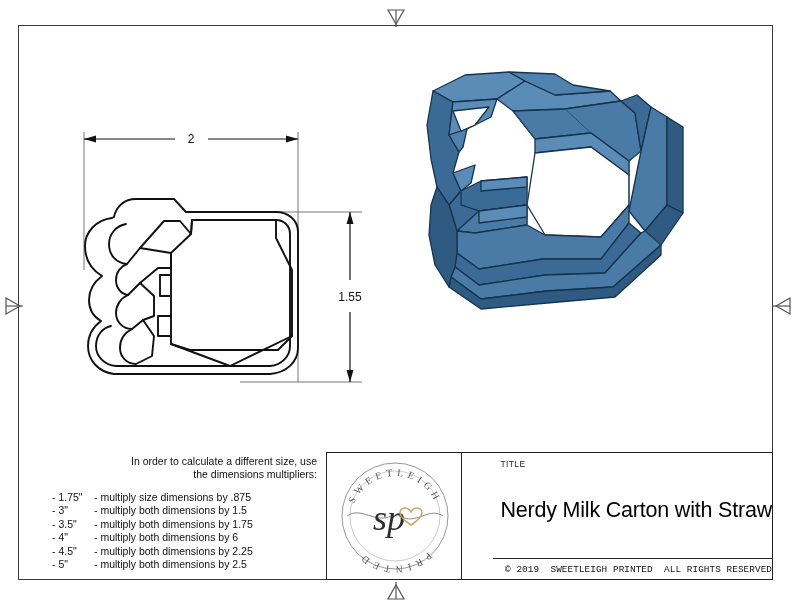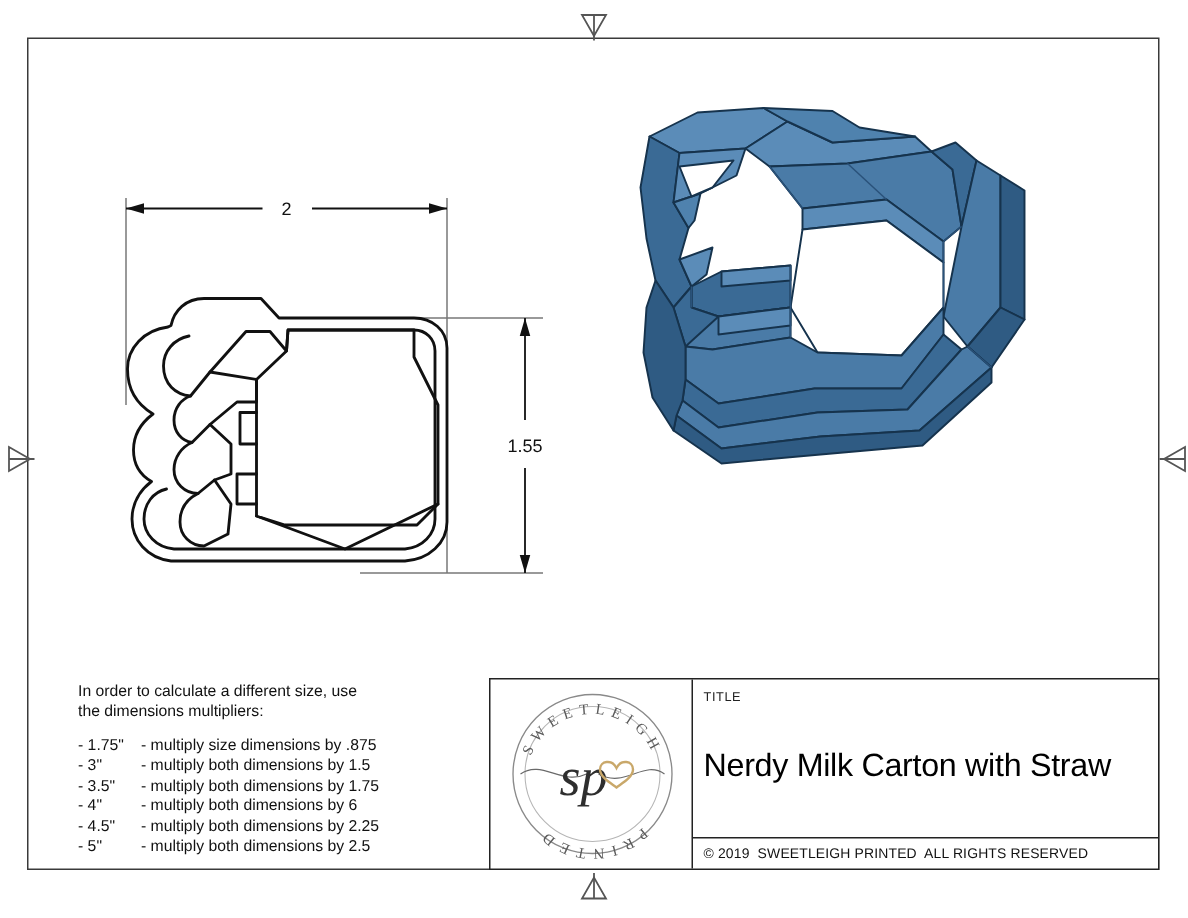--- a/index.html
+++ b/index.html
@@ -64,21 +64,21 @@
   
   #notes-block {
     position: absolute;
     left: 52px;
     top: 455px;
     width: 265px;
     font-size: 10.5px;
     line-height: 1.28;
     color: #111;
   }
-  #notes-intro { margin: 0 0 9px 0; }
+  #notes-intro { margin: 0 0 9px 0; text-align: right; }
   .note-row {
     display: flex;
     white-space: pre;
   }
   .note-size {
     display: inline-block;
     width: 42px;
     flex: none;
   }
 
@@ -101,20 +101,21 @@
     box-sizing: border-box;
     position: relative;
     overflow: hidden;
   }
   #logo-cell svg { position: absolute; left: 2px; top: 1px; }
   #title-cell {
     flex: 1;
     display: flex;
     flex-direction: column;
     box-sizing: border-box;
+    align-items: flex-end;
   }
   #title-main {
     flex: 1;
     padding: 6px 0 0 7px;
     box-sizing: border-box;
     border-bottom: 1.3px solid #222;
     overflow: hidden;
   }
   #title-label {
     font-size: 8.5px;
@@ -132,20 +133,21 @@
   #copyright-row {
     height: 20px;
     flex: none;
     display: flex;
     align-items: center;
     padding-left: 7px;
     font-size: 9.3px;
     letter-spacing: 0.1px;
     color: #111;
     white-space: pre;
+    font-family: Liberation Mono, monospace;
   }
 </style>
 </head>
 <body>
 
 <div id="drawing-sheet">
 
   <div class="sheet-border"></div>
 
   <div class="center-mark" id="center-mark-top">

